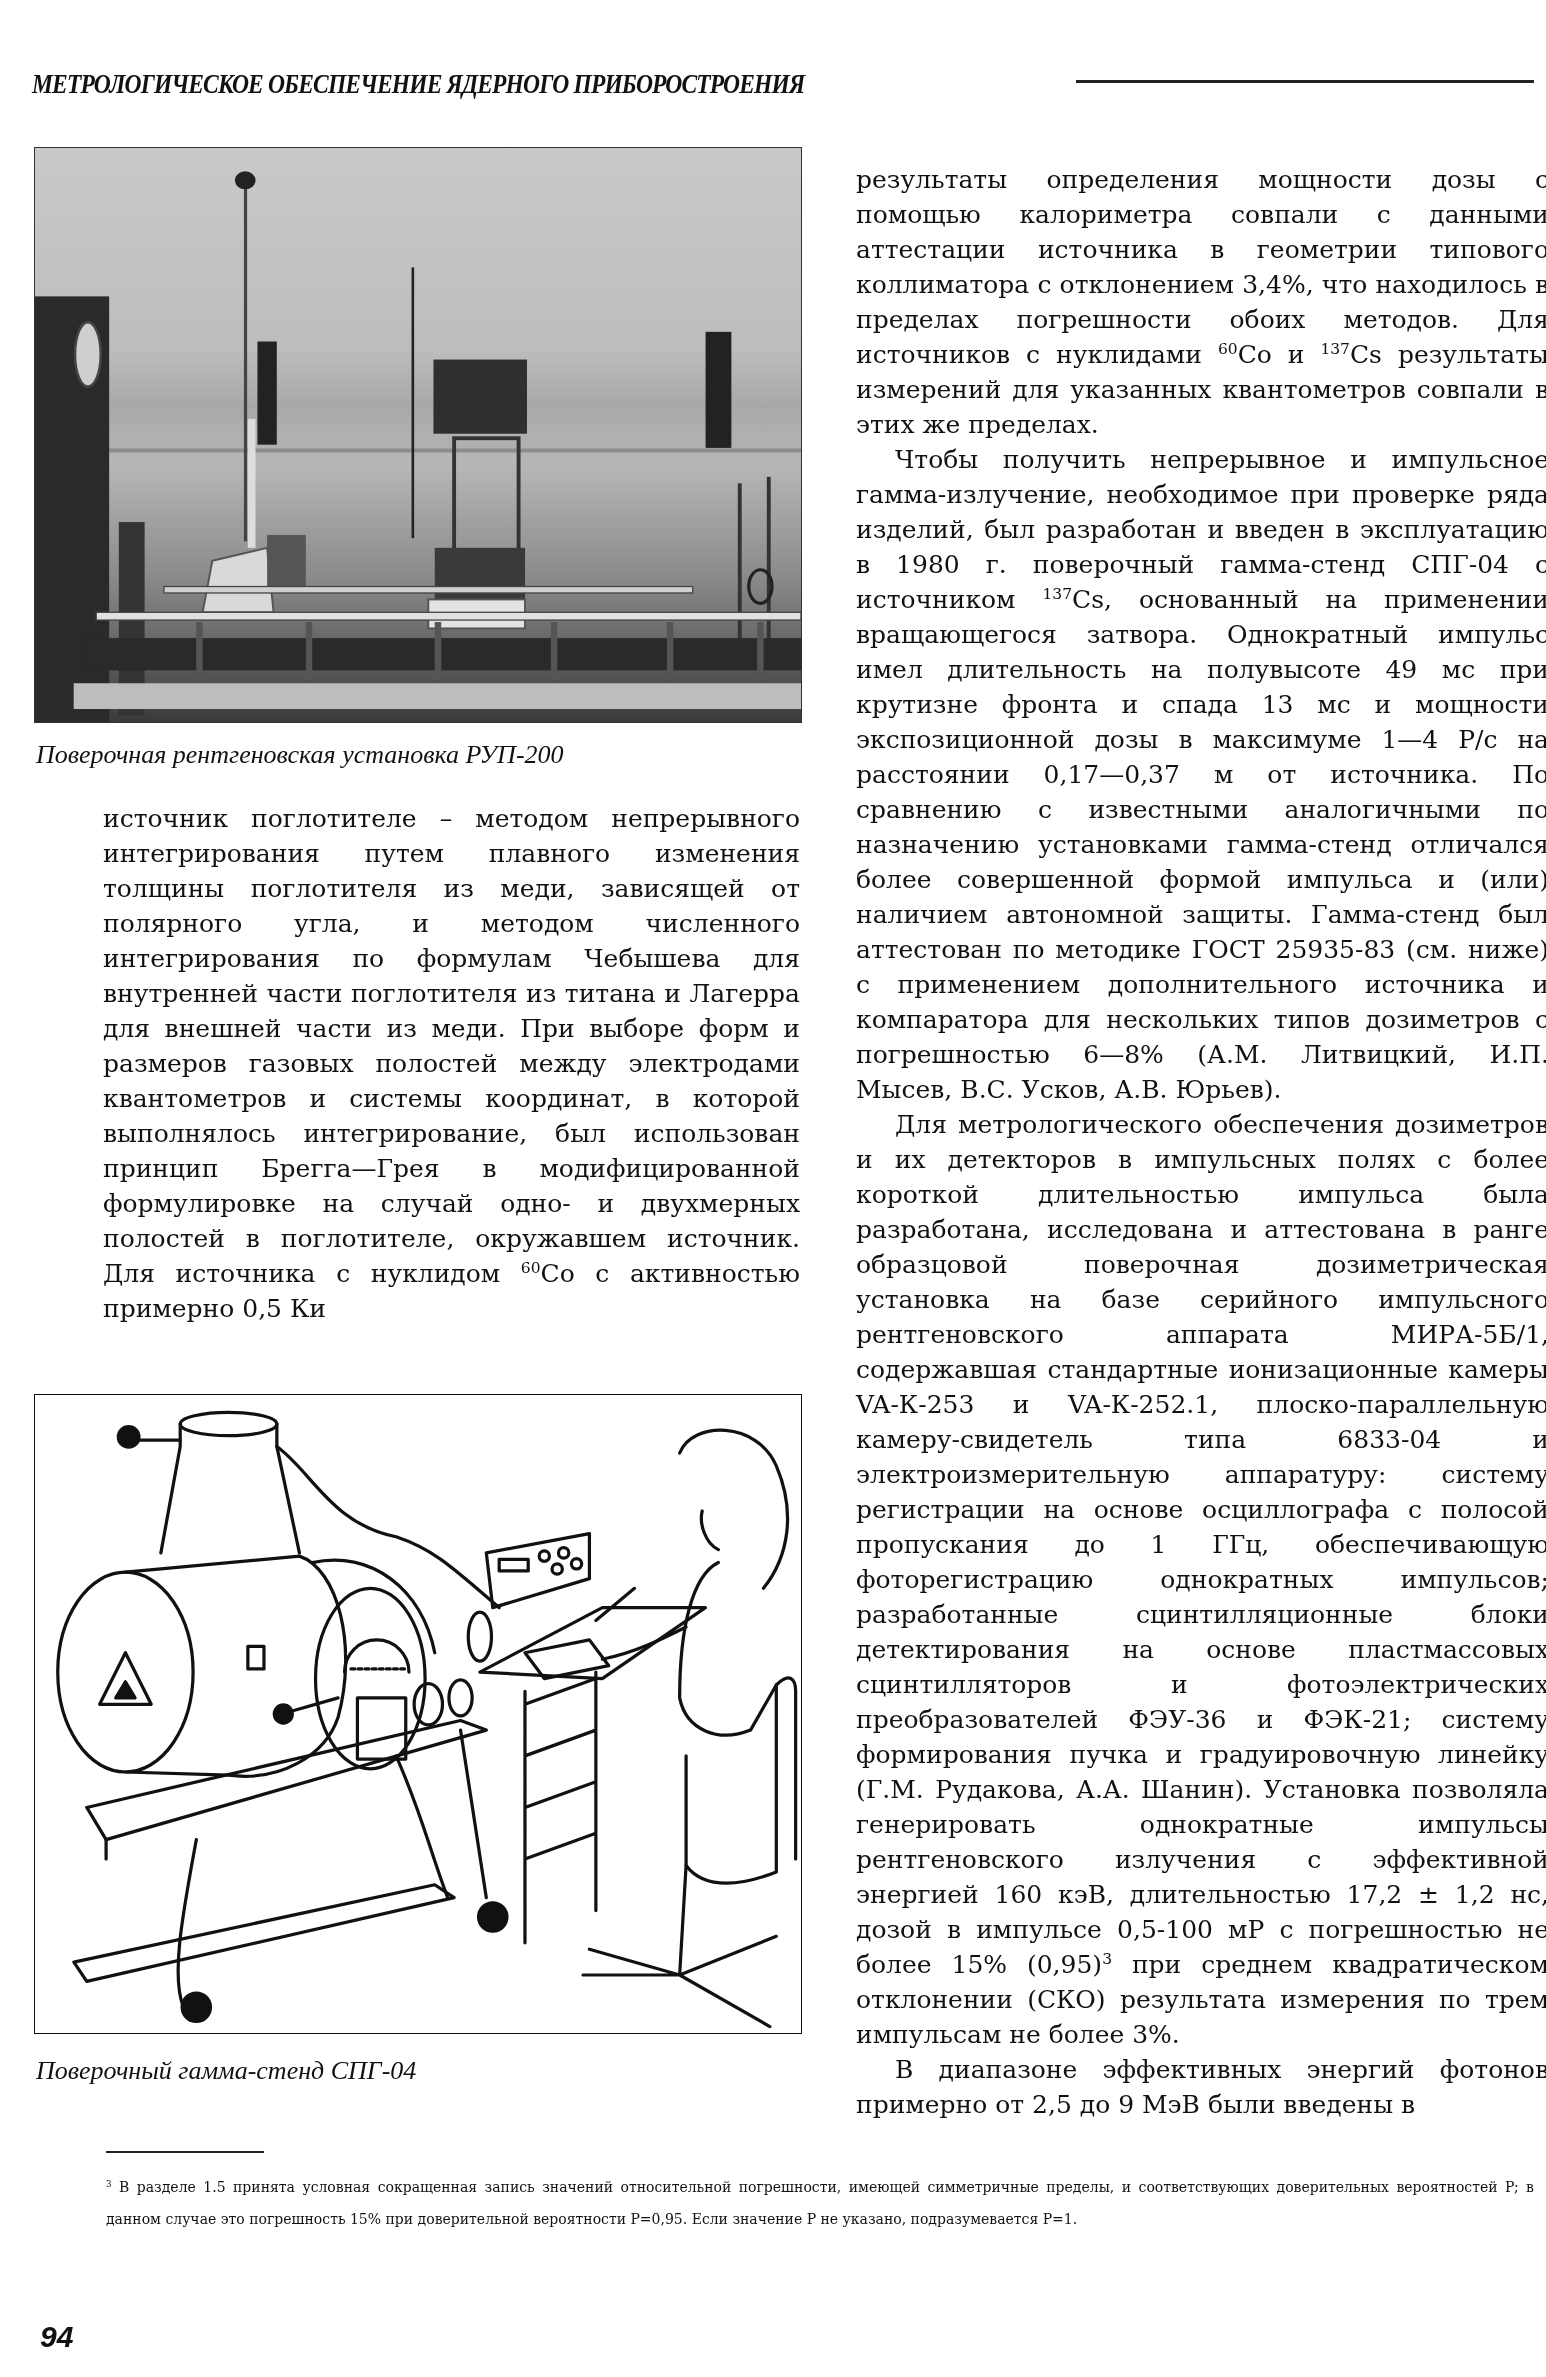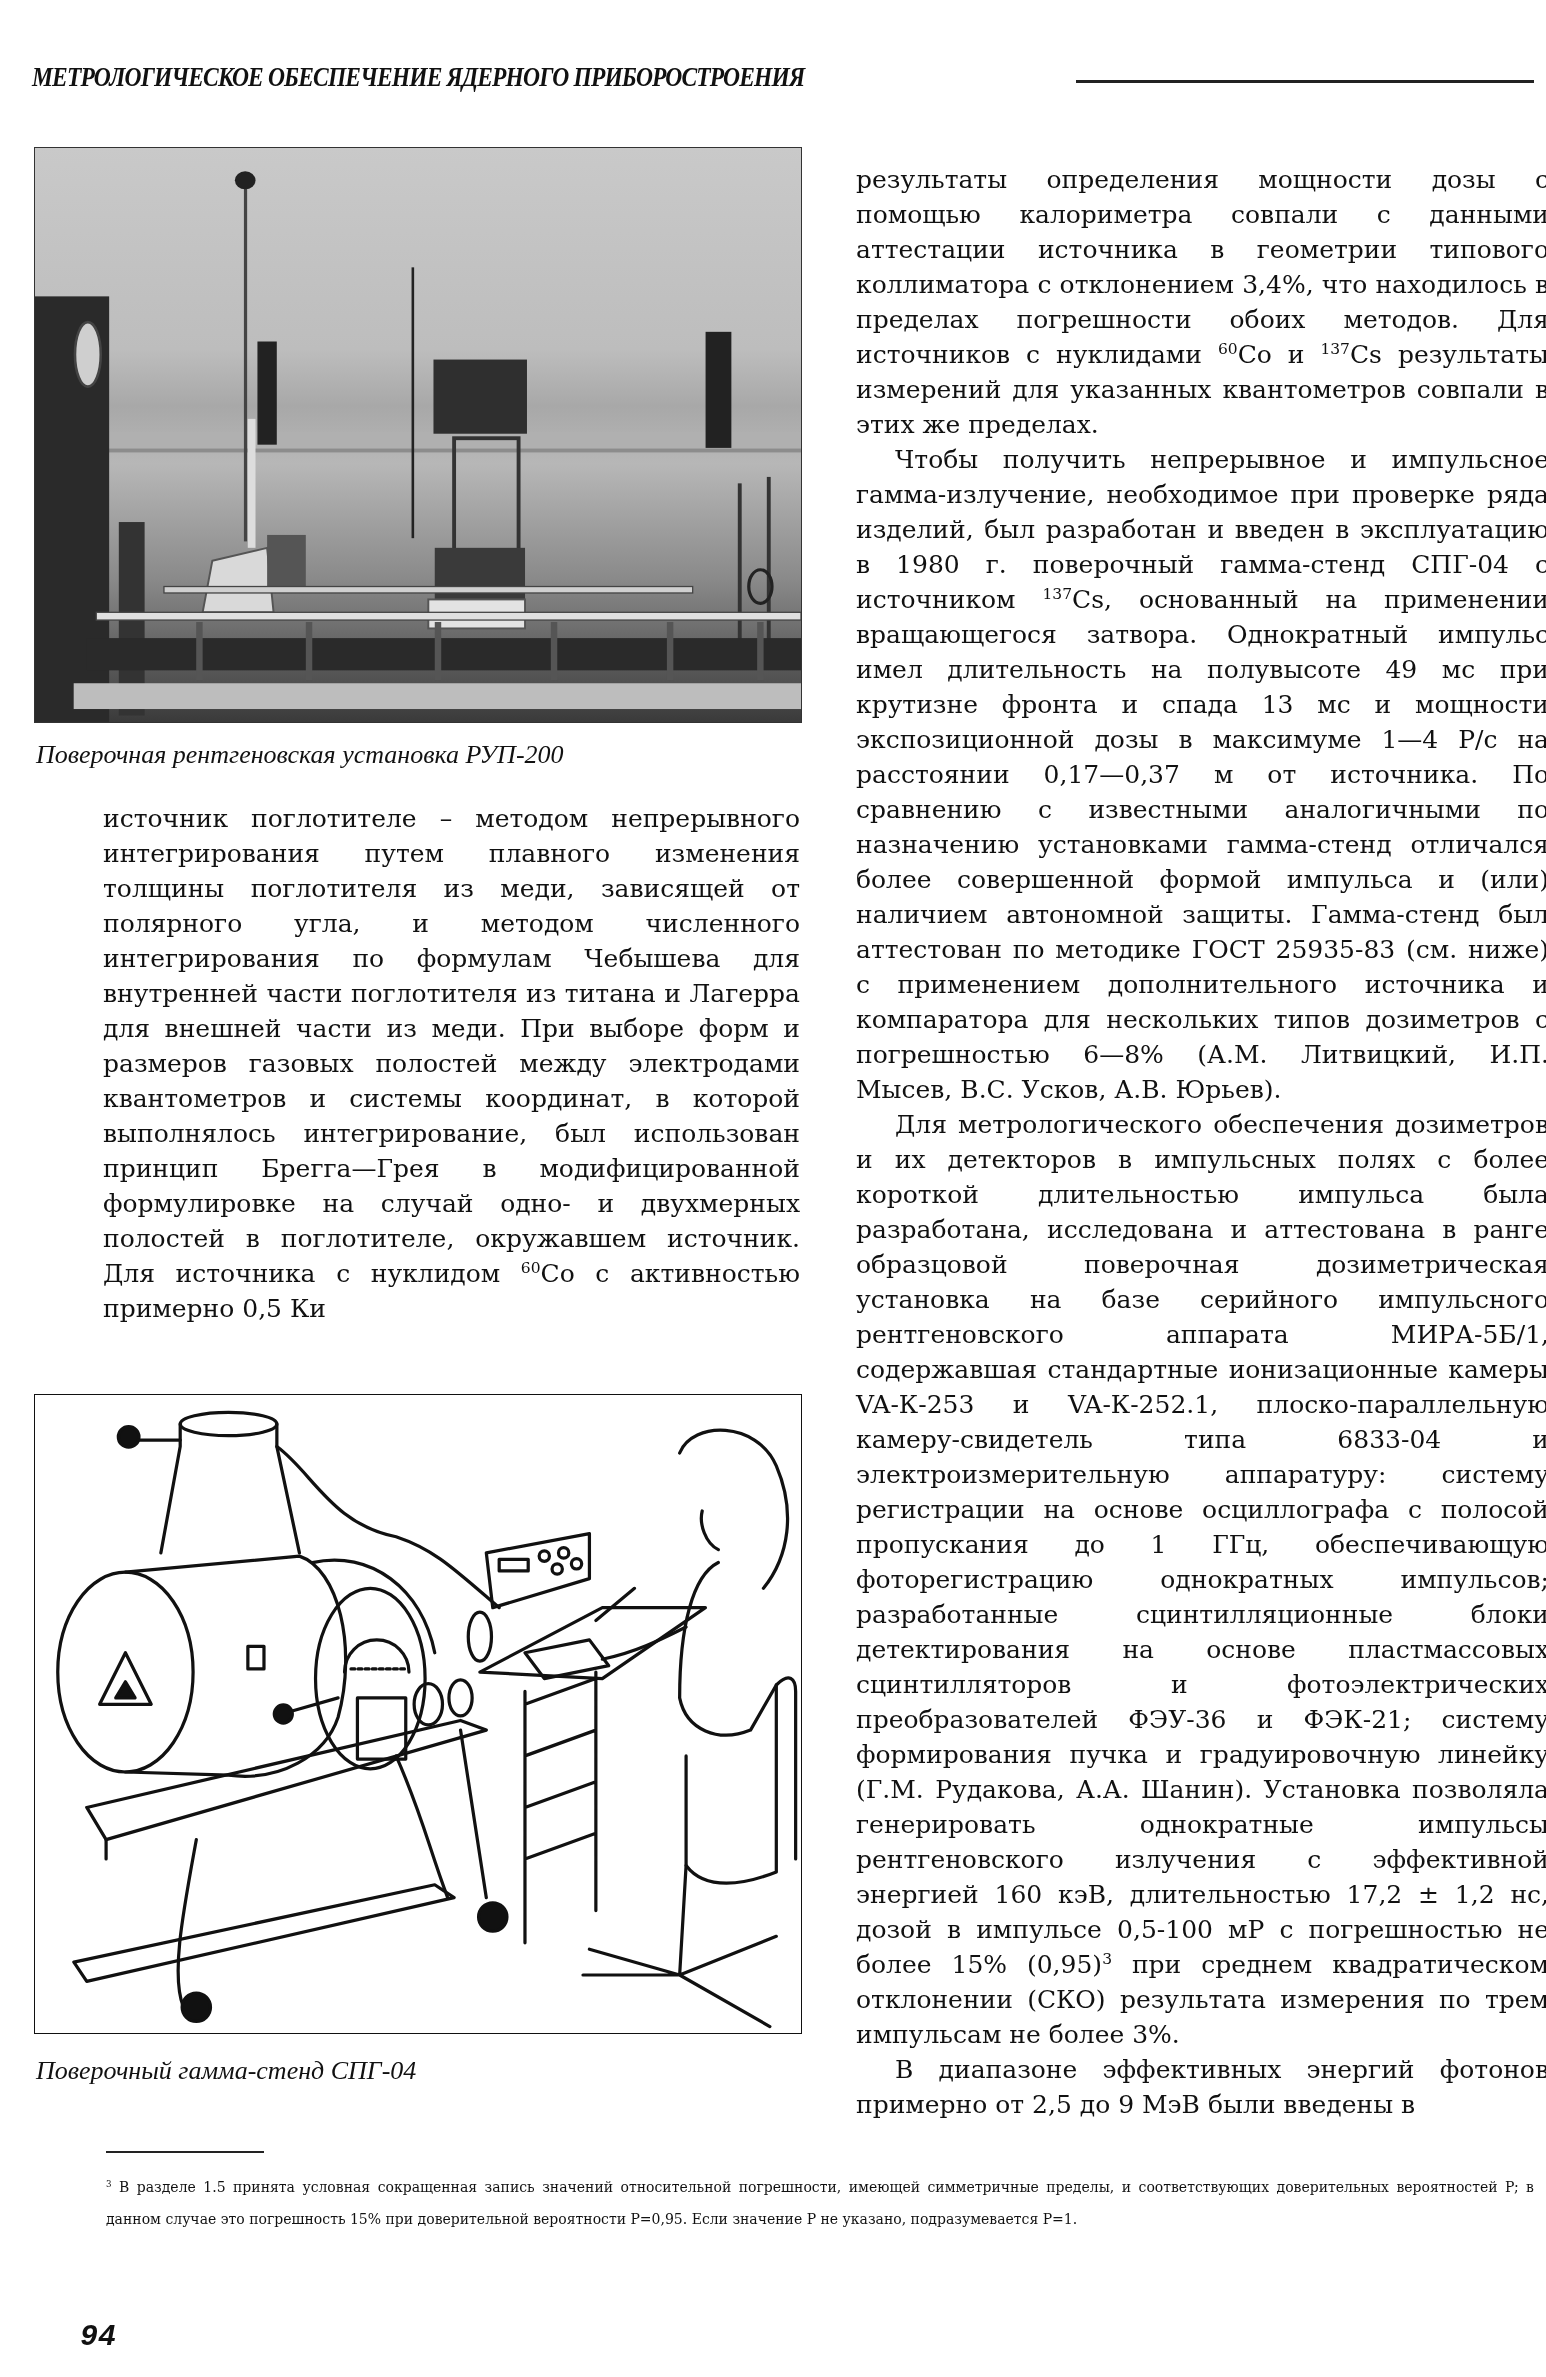--- a/index.html
+++ b/index.html
@@ -1,35 +1,35 @@
 <!DOCTYPE html>
 <html style="font-size:10.3px"><head>
 <meta charset="utf-8">
 <style>
   html, body { margin: 0; padding: 0; background: #ffffff; }
   body { width: 1547px; height: 2377px; position: relative; overflow: hidden; color: #111; font-family: "DejaVu Serif", serif; }
-  .header { position: absolute; left: 32px; top: 61px; width: 1502px; height: 39px; display: flex; align-items: flex-start; }
+  .header { position: absolute; left: 32px; top: 61px; width: 1502px; height: 39px; display: flex; align-items: flex-end; }
   .header-title { font-family: "Liberation Serif", serif; font-weight: bold; font-style: italic; font-size: 28px; letter-spacing: -1px; white-space: nowrap; transform: scaleX(0.84); transform-origin: left center; }
   .header-rule { position: absolute; left: 1044px; right: 0; top: 19.3px; height: 2.6px; background: #222; }
 
   .fig-photo { position: absolute; left: 34px; top: 147px; width: 766px; height: 574px; border: 1.3px solid #333; overflow: hidden; background: linear-gradient(180deg,#c9c9c9 0%,#bdbdbd 35%,#a8a8a8 45%,#b7b7b7 55%,#8a8a8a 75%,#3a3a3a 100%); }
   .fig-drawing { position: absolute; left: 34px; top: 1394px; width: 766px; height: 638px; border: 1.9px solid #111; background: #fff; overflow: hidden; }
   .caption { position: absolute; left: 36px; font-family: "Liberation Serif", serif; font-style: italic; font-size: 26px; white-space: nowrap; }
 
   .col { position: absolute; font-family: "DejaVu Serif", serif; font-size: 25px; line-height: 35px; text-align: justify; hyphens: manual; }
   .col p { margin: 0; }
   .col p.indent { text-indent: 39px; }
   .col-left { left: 103px; top: 801px; width: 697px; }
   .col-right { left: 844px; top: 162px; width: 693px; margin-left: 12px; }
   sup { font-size: 0.62em; line-height: 0; vertical-align: 0.55em; }
 
   .fn-rule { position: absolute; left: 106px; top: 2151px; width: 158px; height: 1.9px; background: #222; }
   .footnote { position: absolute; left: 106px; top: 2171px; width: 1428px; font-family: "DejaVu Serif", serif; font-size: 14px; line-height: 32px; text-align: justify; }
   .footnote p { margin: 0; text-indent: 0; }
-  .page-number { position: absolute; left: 40px; top: 2320px; font-family: Liberation Mono, monospace; font-style: italic; font-weight: bold; font-size: 30px; margin-left: 40px; }
+  .page-number { position: absolute; left: 40px; top: 2320px; font-family: Liberation Sans, sans-serif; font-style: italic; font-weight: bold; font-size: 30px; }
 </style>
 </head>
 <body>
 
 <div class="header">
   <span class="header-title">МЕТРОЛОГИЧЕСКОЕ ОБЕСПЕЧЕНИЕ ЯДЕРНОГО ПРИБОРОСТРОЕНИЯ</span>
   <div class="header-rule"></div>
 </div>
 
 <div class="fig-photo">

